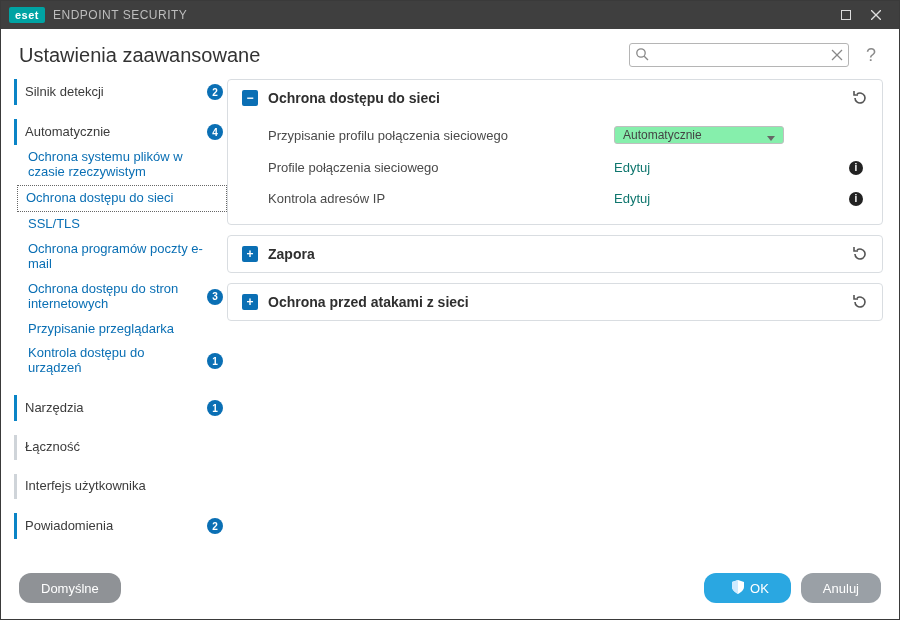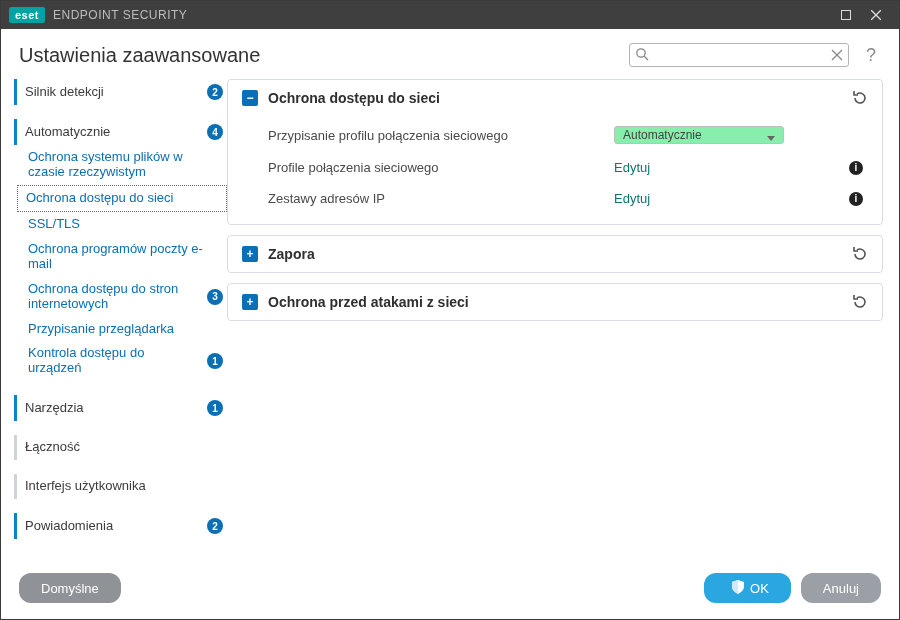--- a/index.html
+++ b/index.html
@@ -354,21 +354,21 @@
           <div class="row">
             <span class="rlabel">Profile połączenia sieciowego</span>
             <span class="rvalue">
               <span class="link-btn">Edytuj</span>
             </span>
             <span class="info">
               <span class="info-dot">i</span>
             </span>
           </div>
           <div class="row">
-            <span class="rlabel">Zestawy adresów IP</span>
+            <span class="rlabel">Kontrola adresów IP</span>
             <span class="rvalue">
               <span class="link-btn">Edytuj</span>
             </span>
             <span class="info">
               <span class="info-dot">i</span>
             </span>
           </div>
         </div>
       </div>
       <div class="panel">

